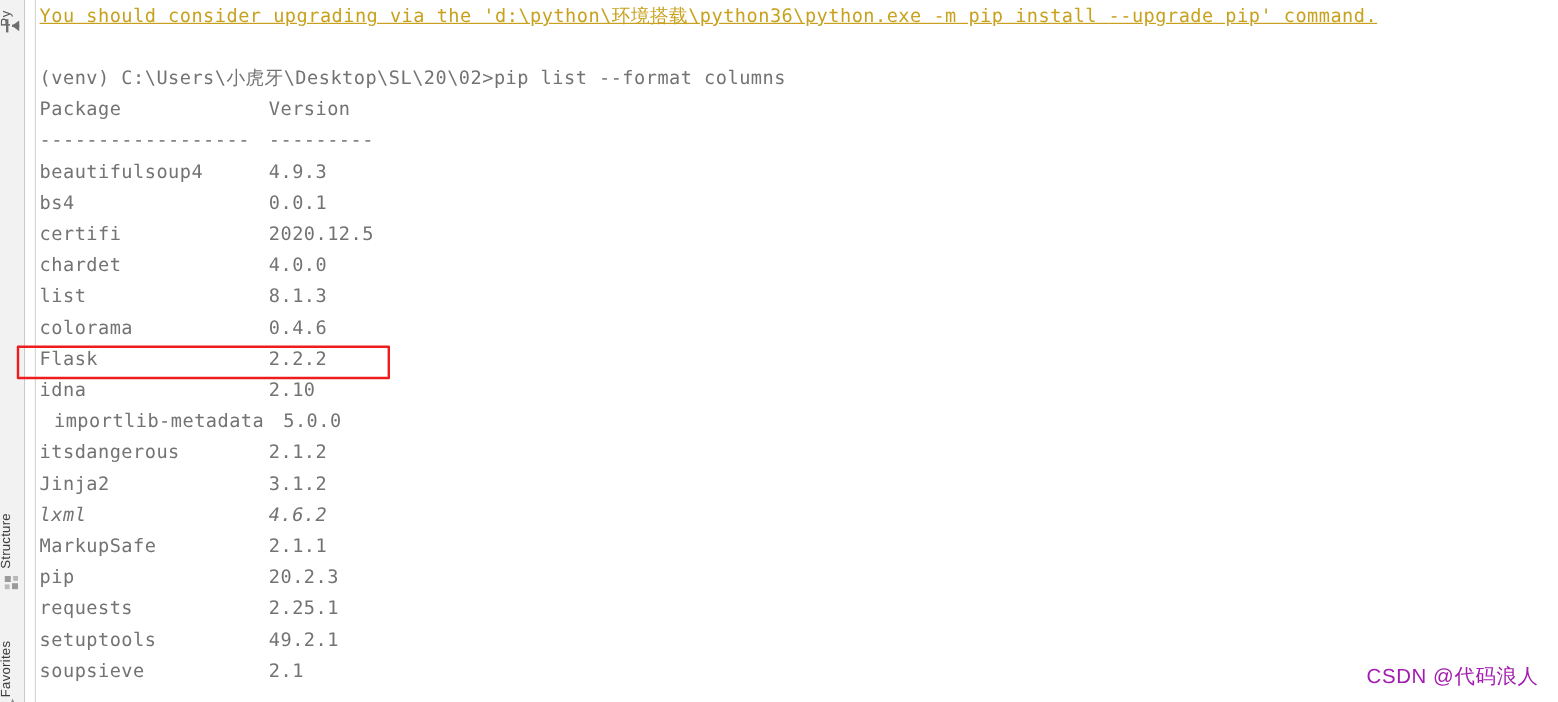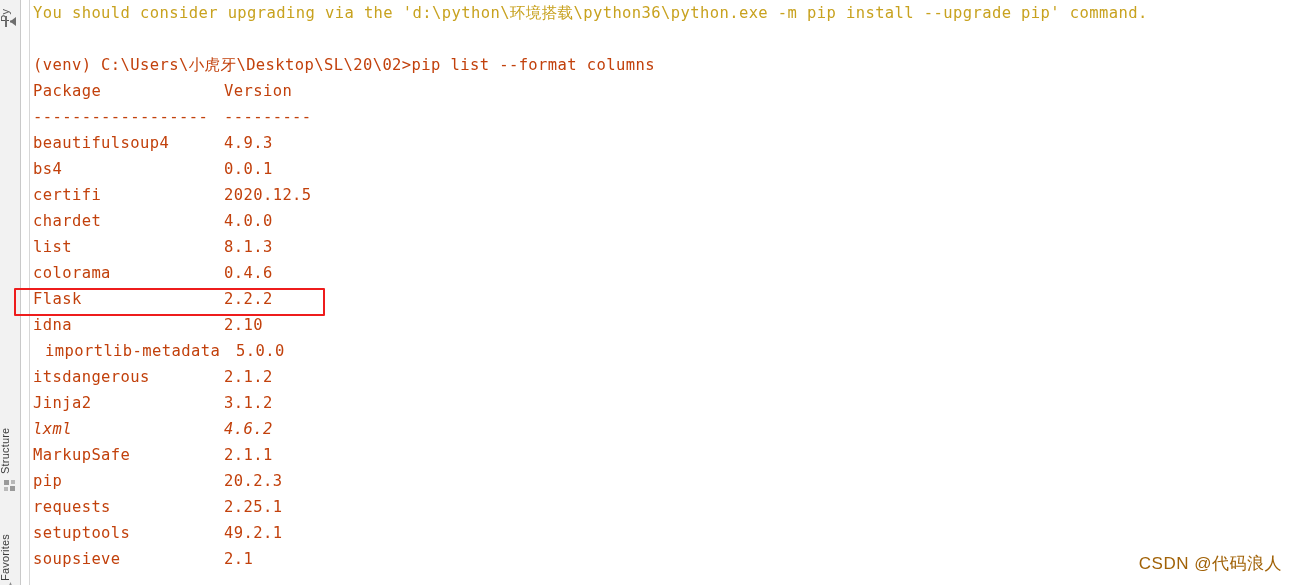--- a/index.html
+++ b/index.html
@@ -67,21 +67,21 @@
     height: 585px;
     background: #ffffff;
   }
   .line {
     position: absolute;
     left: 2px;
     height: 26px;
     line-height: 26px;
     font-size: 15.5px;
     white-space: pre;
-    color: #c2410c;
+    color: #737373;
     letter-spacing: 0.4px;
   }
   .line.warn { color: #c8a21f; }
   .line.blank { height: 26px; }
 
   .row { display: block; }
   .col-pkg {
     display: inline-block;
     width: 191px;
   }
@@ -100,21 +100,21 @@
     pointer-events: none;
   }
 
   
   .watermark {
     position: absolute;
     right: 16px;
     bottom: 10px;
     font-family: "Liberation Sans", sans-serif;
     font-size: 17px;
-    color: #a16207;
+    color: #a21caf;
     letter-spacing: 0.5px;
     white-space: nowrap;
   }
 </style>
 </head>
 <body>
 
 <div id="app">
 
   <div class="toolbar-left">
@@ -144,21 +144,21 @@
       <svg width="11" height="10" viewBox="0 0 11 10">
         <path d="M5.5 0 L7 3.6 L10.9 3.9 L7.9 6.4 L8.9 10 L5.5 8 L2.1 10 L3.1 6.4 L0.1 3.9 L4 3.6 Z" fill="#8e8e8e"></path>
       </svg>
     </div>
   </div>
 
   <div class="gutter-divider"></div>
 
   <div class="console">
 
-    <div class="line warn" style="top:0px;">You should consider upgrading via the 'd:\python\环境搭载\python36\python.exe -m pip install --upgrade pip' command.</div>
+    <div class="line warn" style="top:0px;text-decoration:underline;">You should consider upgrading via the 'd:\python\环境搭载\python36\python.exe -m pip install --upgrade pip' command.</div>
 
     <div class="line blank" style="top:26px;"></div>
 
     <div class="line" style="top:52px;">(venv) C:\Users\小虎牙\Desktop\SL\20\02&gt;pip list --format columns</div>
 
     <div class="line" style="top:78px;"><span class="col-pkg">Package</span><span class="col-ver">Version</span></div>
 
     <div class="line" style="top:104px;"><span class="col-pkg">------------------</span><span class="col-ver">---------</span></div>
 
     <div id="pkg-rows">

